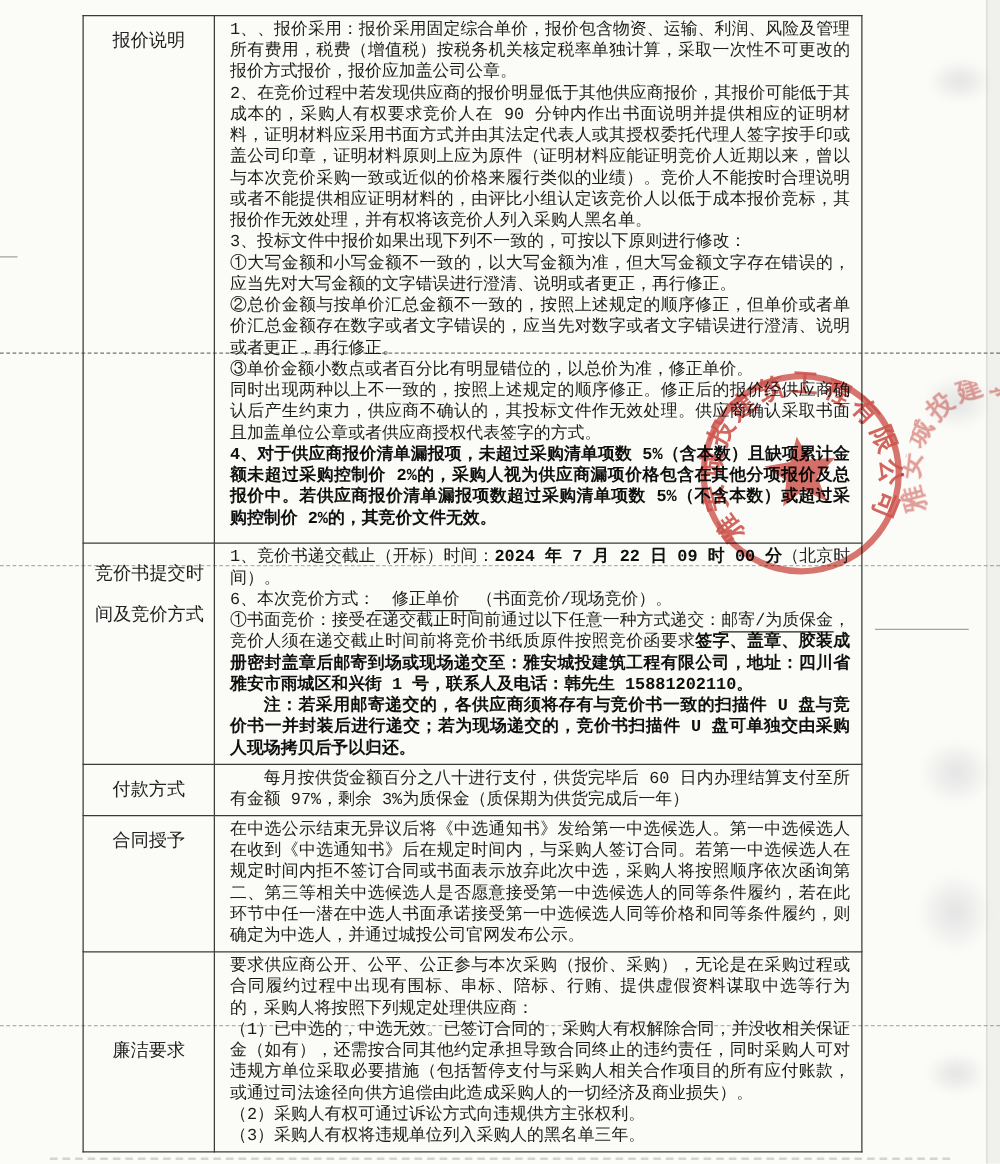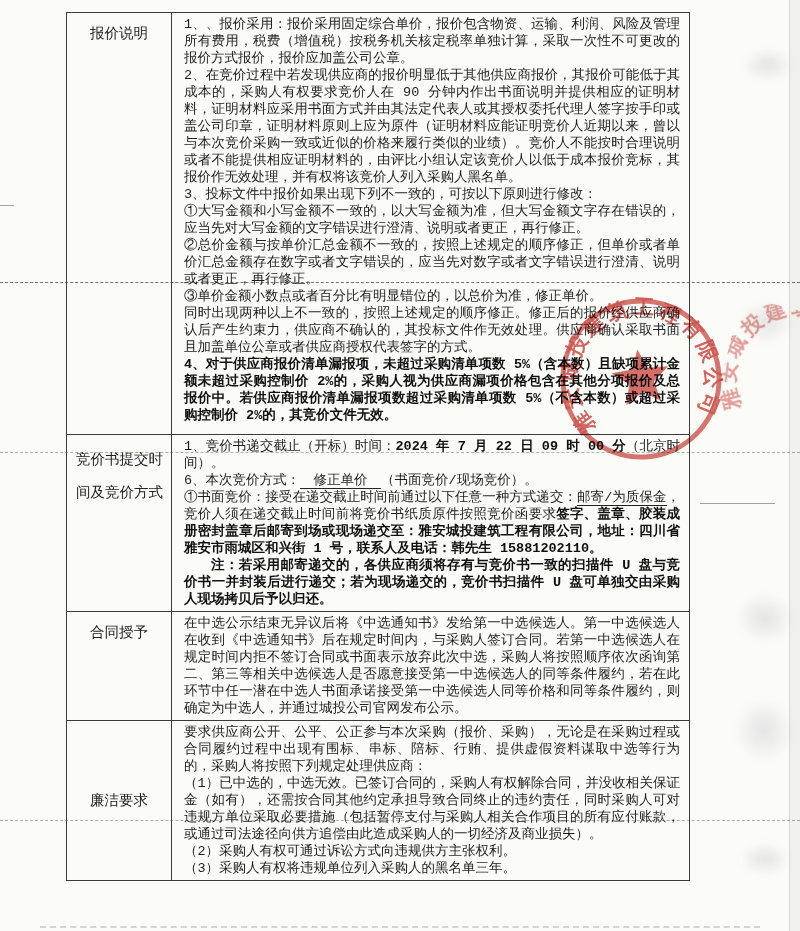--- a/index.html
+++ b/index.html
@@ -87,20 +87,26 @@
       </tr>
       <tr class="r2">
         <td class="lbl">竞价书提交时间及竞价方式</td>
         <td class="cnt">
           <div class="para"><span>1、竞价书递交截止（开标）时间：</span><span class="b">2024 年 7 月 22 日 09 时 00 分</span><span>（北京时间）。</span></div>
           <div class="para"><span>6、本次竞价方式：</span><span class="u">　修正单价　</span><span>（书面竞价/现场竞价）。</span></div>
           <div class="para"><span>①书面竞价：接受在递交截止时间前通过以下任意一种方式递交：</span><span class="u">邮寄/为质保金</span><span>，竞价人须在递交截止时间前将竞价书纸质原件按照竞价函要求</span><span class="b">签字、盖章、胶装成册密封盖章后邮寄到场或现场递交至：雅安城投建筑工程有限公司，地址：四川省雅安市雨城区和兴街 1 号，联系人及电话：韩先生 15881202110。</span></div>
           <div class="para indent"><span class="b">注：若采用邮寄递交的，各供应商须将存有与竞价书一致的扫描件 U 盘与竞价书一并封装后进行递交；若为现场递交的，竞价书扫描件 U 盘可单独交由采购人现场拷贝后予以归还。</span></div>
         </td>
       </tr>
+      <tr class="r3">
+        <td class="lbl">付款方式</td>
+        <td class="cnt">
+          <div class="para indent"><span>每月按供货金额百分之八十进行支付，供货完毕后 60 日内办理结算支付至所有金额 97%，剩余 3%为质保金（质保期为供货完成后一年）</span></div>
+        </td>
+      </tr>
       <tr class="r4">
         <td class="lbl">合同授予</td>
         <td class="cnt">
           <div class="para"><span>在中选公示结束无异议后将《中选通知书》发给第一中选候选人。第一中选候选人在收到《中选通知书》后在规定时间内，与采购人签订合同。若第一中选候选人在规定时间内拒不签订合同或书面表示放弃此次中选，采购人将按照顺序依次函询第二、第三等相关中选候选人是否愿意接受第一中选候选人的同等条件履约，若在此环节中任一潜在中选人书面承诺接受第一中选候选人同等价格和同等条件履约，则确定为中选人，并通过城投公司官网发布公示。</span></div>
         </td>
       </tr>
       <tr class="r5">
         <td class="lbl">廉洁要求</td>
         <td class="cnt">
           <div class="para"><span>要求供应商公开、公平、公正参与本次采购（报价、采购），无论是在采购过程或合同履约过程中出现有围标、串标、陪标、行贿、提供虚假资料谋取中选等行为的，采购人将按照下列规定处理供应商：</span></div>

